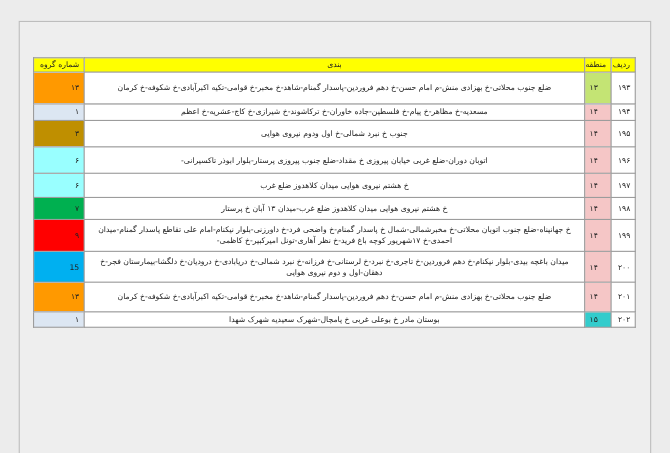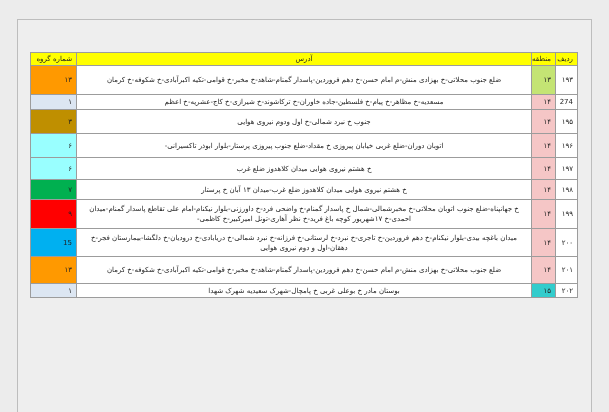--- a/index.html
+++ b/index.html
@@ -16,45 +16,45 @@
     border-collapse:collapse; direction:rtl; table-layout:fixed;
     border:1px solid #6f6f6f;
   }
   table.grid td {
     border:1px solid #9c9c9c; padding:0 4px; font-size:7px; line-height:10px;
     color:#222; vertical-align:middle; overflow:hidden;
   }
   .title-row td { background:#dce6f2; text-align:center; height:11px; font-size:7px; }
   .head-row td { background:#ffff00; text-align:center; height:12px; font-size:7px; }
   td.c-row { width:13px; background:#fff; }
-  td.c-zone { width:15px; text-align:right; }
+  td.c-zone { width:15px; text-align:left; }
   td.c-addr { text-align:center; background:#fff; }
   td.c-grp { width:37px; text-align:right; }
 </style>
 </head>
 <body>
 
 <div class="page"></div>
 
 <table class="grid">
   <tbody id="tbody">
     <tr class="head-row">
       <td class="c-row" style="background:#ffff00">ردیف</td>
       <td class="c-zone">منطقه</td>
-      <td class="c-addr" style="background:#ffff00;text-align:center">آدرس</td>
+      <td class="c-addr" style="background:#ffff00;text-align:center">بندی</td>
       <td class="c-grp">شماره گروه</td>
     </tr>
   <tr style="height: 29px;">
         <td class="c-row">۱۹۳</td>
         <td class="c-zone" style="background: rgb(196, 228, 116);">۱۳</td>
         <td class="c-addr">ضلع جنوب محلاتی-خ بهزادی منش-م امام حسن-خ دهم فروردین-پاسدار گمنام-شاهد-خ مخبر-خ قوامی-تکیه اکبرآبادی-خ شکوفه-خ کرمان</td>
         <td class="c-grp" style="background: rgb(255, 153, 0);">۱۳</td>
       </tr>
       <tr style="height: 15px;">
-        <td class="c-row">274</td>
+        <td class="c-row">۱۹۴</td>
         <td class="c-zone" style="background: rgb(245, 198, 198);">۱۴</td>
         <td class="c-addr">مسعدیه-خ مظاهر-خ پیام-خ فلسطین-جاده خاوران-خ ترکاشوند-خ شیرازی-خ کاج-عشریه-خ اعظم</td>
         <td class="c-grp" style="background: rgb(220, 230, 242);">۱</td>
       </tr>
       <tr style="height: 24px;">
         <td class="c-row">۱۹۵</td>
         <td class="c-zone" style="background: rgb(245, 198, 198);">۱۴</td>
         <td class="c-addr">جنوب خ نبرد شمالی-خ اول ودوم نیروی هوایی</td>
         <td class="c-grp" style="background: rgb(191, 143, 0);">۳</td>
       </tr>

